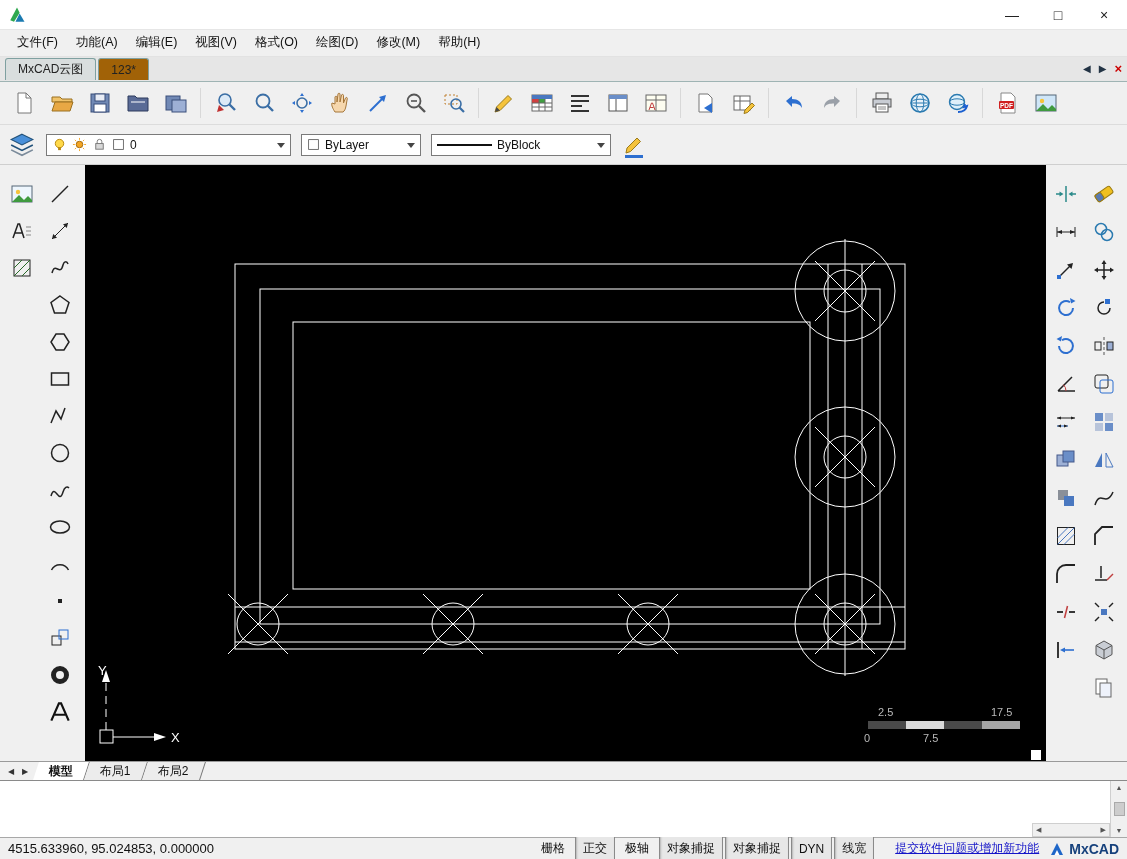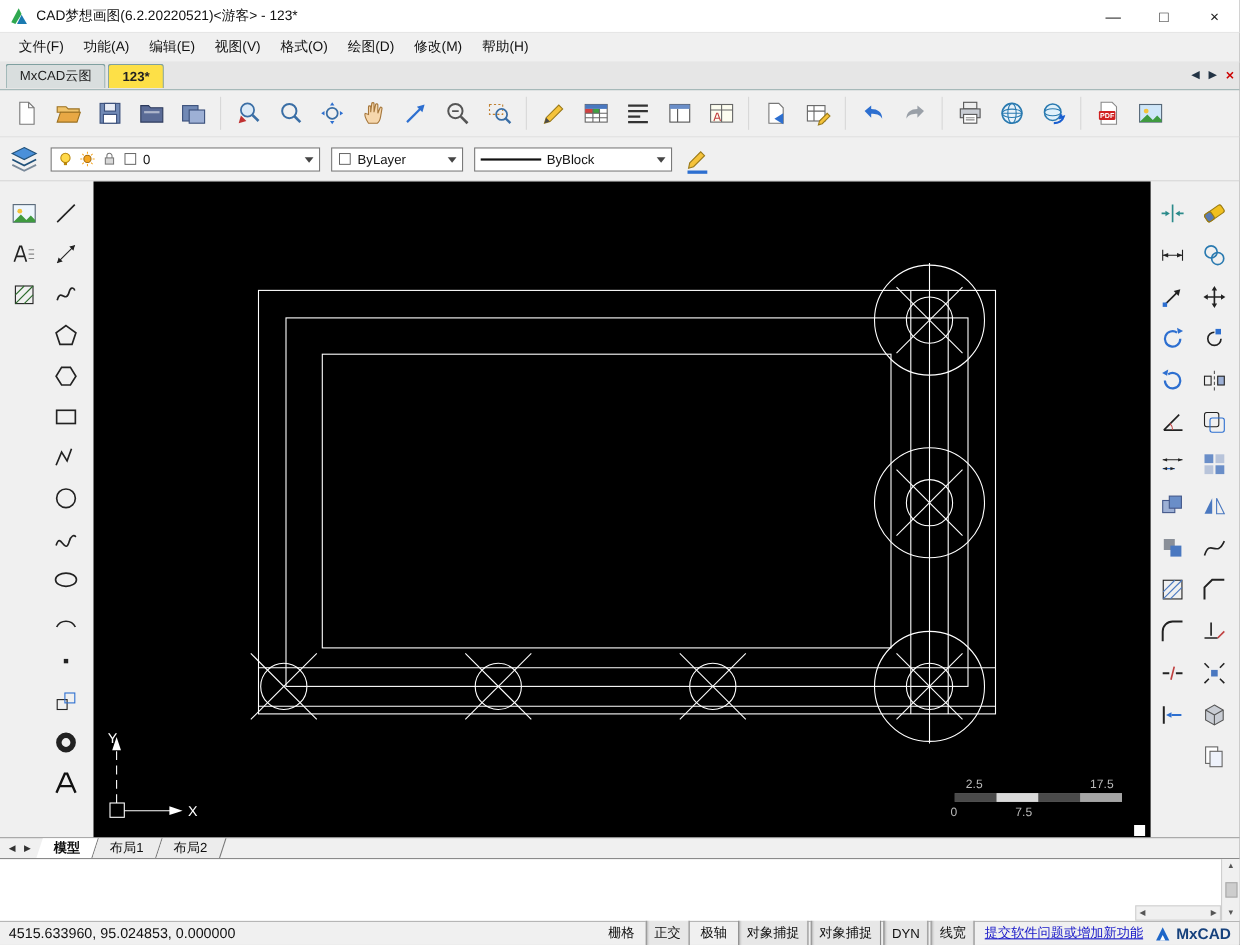--- a/index.html
+++ b/index.html
@@ -6,21 +6,21 @@
 html,body{width:1127px;height:859px;overflow:hidden}
 body{font-family:"Liberation Sans","DejaVu Sans",sans-serif;font-size:12px;color:#111;background:#f0f0f0}
 .titlebar{height:30px;background:#fff;display:flex;align-items:center;padding-left:8px;gap:7px;border-bottom:1px solid #e6e6e6}
 .title{font-size:12.5px}
 .winbtns{margin-left:auto;display:flex;height:100%}
 .winbtn{width:46px;display:flex;align-items:center;justify-content:center;font-size:14px;color:#222}
 .menubar{height:27px;display:flex;align-items:flex-start;padding-left:8px;background:#f0f0f0;border-bottom:1px solid #e2e2e2}
 .menu-item{padding:4px 9px;font-size:12.5px}
 .doctabs{height:25px;background:#e6e6e6;display:flex;align-items:center;padding-left:5px;border-bottom:1px solid #9fb4b4;position:relative}
 .doctab{height:22px;padding:0 12px;display:flex;align-items:center;font-size:12px;border:1px solid #7fa0a0;border-bottom:none;border-radius:3px 3px 0 0;background:#d9dede;margin-right:2px;color:#222}
-.doctab.active{background:#fde047;font-weight:bold}
+.doctab.active{background:#a16207;font-weight:normal}
 .tabnav{position:absolute;right:5px;top:4px;display:flex;gap:8px;align-items:center;font-size:10px;color:#234}
 .tabnav .tclose{color:#c00;font-size:13px;font-weight:bold}
 .toolbar{height:43px;display:flex;align-items:center;padding:0 5px;background:#f0f0f0;border-bottom:1px solid #dcdcdc}
 .tb{width:38px;height:38px;display:flex;align-items:center;justify-content:center;border-radius:3px}
 .sep{width:6px;height:30px;border-right:1px solid #d8d8d8;margin-right:6px}
 .propsbar{height:40px;display:flex;align-items:center;gap:10px;padding:0 8px;background:#f0f0f0;border-bottom:1px solid #cfcfcf}
 .combo{height:22px;background:#fff;border:1px solid #7a7a7a;display:flex;align-items:center;padding:0 5px;gap:5px;font-size:12px}
 .combo .val{white-space:nowrap}
 .combo .dd{margin-left:auto;width:0;height:0;border:4px solid transparent;border-top:5px solid #444;margin-top:5px}
 .lc{width:245px}.cc{width:120px}.ltc{width:180px}
@@ -43,35 +43,34 @@
 .cmd-line.blue{color:#0000cc}
 .cmd-line.prompt{border-top:1px solid #e0e0e0}
 .vscroll{position:absolute;right:0;top:0;bottom:0;width:17px;background:#f0f0f0;border-left:1px solid #cfcfcf;display:flex;flex-direction:column;justify-content:space-between;align-items:center;font-size:7px;color:#555;padding:3px 0}
 .vthumb{width:11px;height:14px;background:#cdcdcd;border:1px solid #aaa}
 .hscroll{position:absolute;right:17px;bottom:0;width:78px;height:14px;background:#f0f0f0;border:1px solid #cfcfcf;display:flex;justify-content:space-between;align-items:center;font-size:7px;color:#555;padding:0 3px}
 .statusbar{height:22px;background:#f0f0f0;border-top:1px solid #a8a8a8;display:flex;align-items:center;font-size:12px;padding:0 8px}
 .coords{font-size:13px}
 .sb-toggles{display:flex;align-items:center;margin-left:auto}
 .toggle{padding:16px 7px;margin:0 1px;border:1px solid transparent;white-space:nowrap}
 .toggle.on{border:1px solid #8a8a8a;background:#e7e7e7;box-shadow:inset 1px 1px 2px rgba(0,0,0,.22)}
-.feedback{color:#1515c8;text-decoration:underline;margin:0 10px 0 8px;white-space:nowrap}
+.feedback{color:#1515c8;text-decoration:underline;margin:0 10px 0 20px;white-space:nowrap}
 .brand{display:flex;align-items:flex-end;gap:4px;font-weight:bold;color:#16417c;font-size:14px;white-space:nowrap}
 svg{display:block}
 </style>
 </head>
 <body>
 
 <div class="app">
 
   <div class="titlebar">
     <svg width="18" height="18" viewBox="0 0 24 24">
         <path d="M3 19L12 2l3.5 7L8 21z" fill="#2fa84f"></path>
         <path d="M10 21l5.5-11L22 21z" fill="#1a7ab0"></path>
       </svg>
-    <span class="title">CAD梦想画图(6.2.20220521)&lt;游客&gt; - 123*</span>
     <div class="winbtns">
       <span class="winbtn">—</span>
       <span class="winbtn">□</span>
       <span class="winbtn">×</span>
     </div>
   </div>
 
   <div class="menubar">
     <span class="menu-item">文件(F)</span>
     <span class="menu-item">功能(A)</span>

